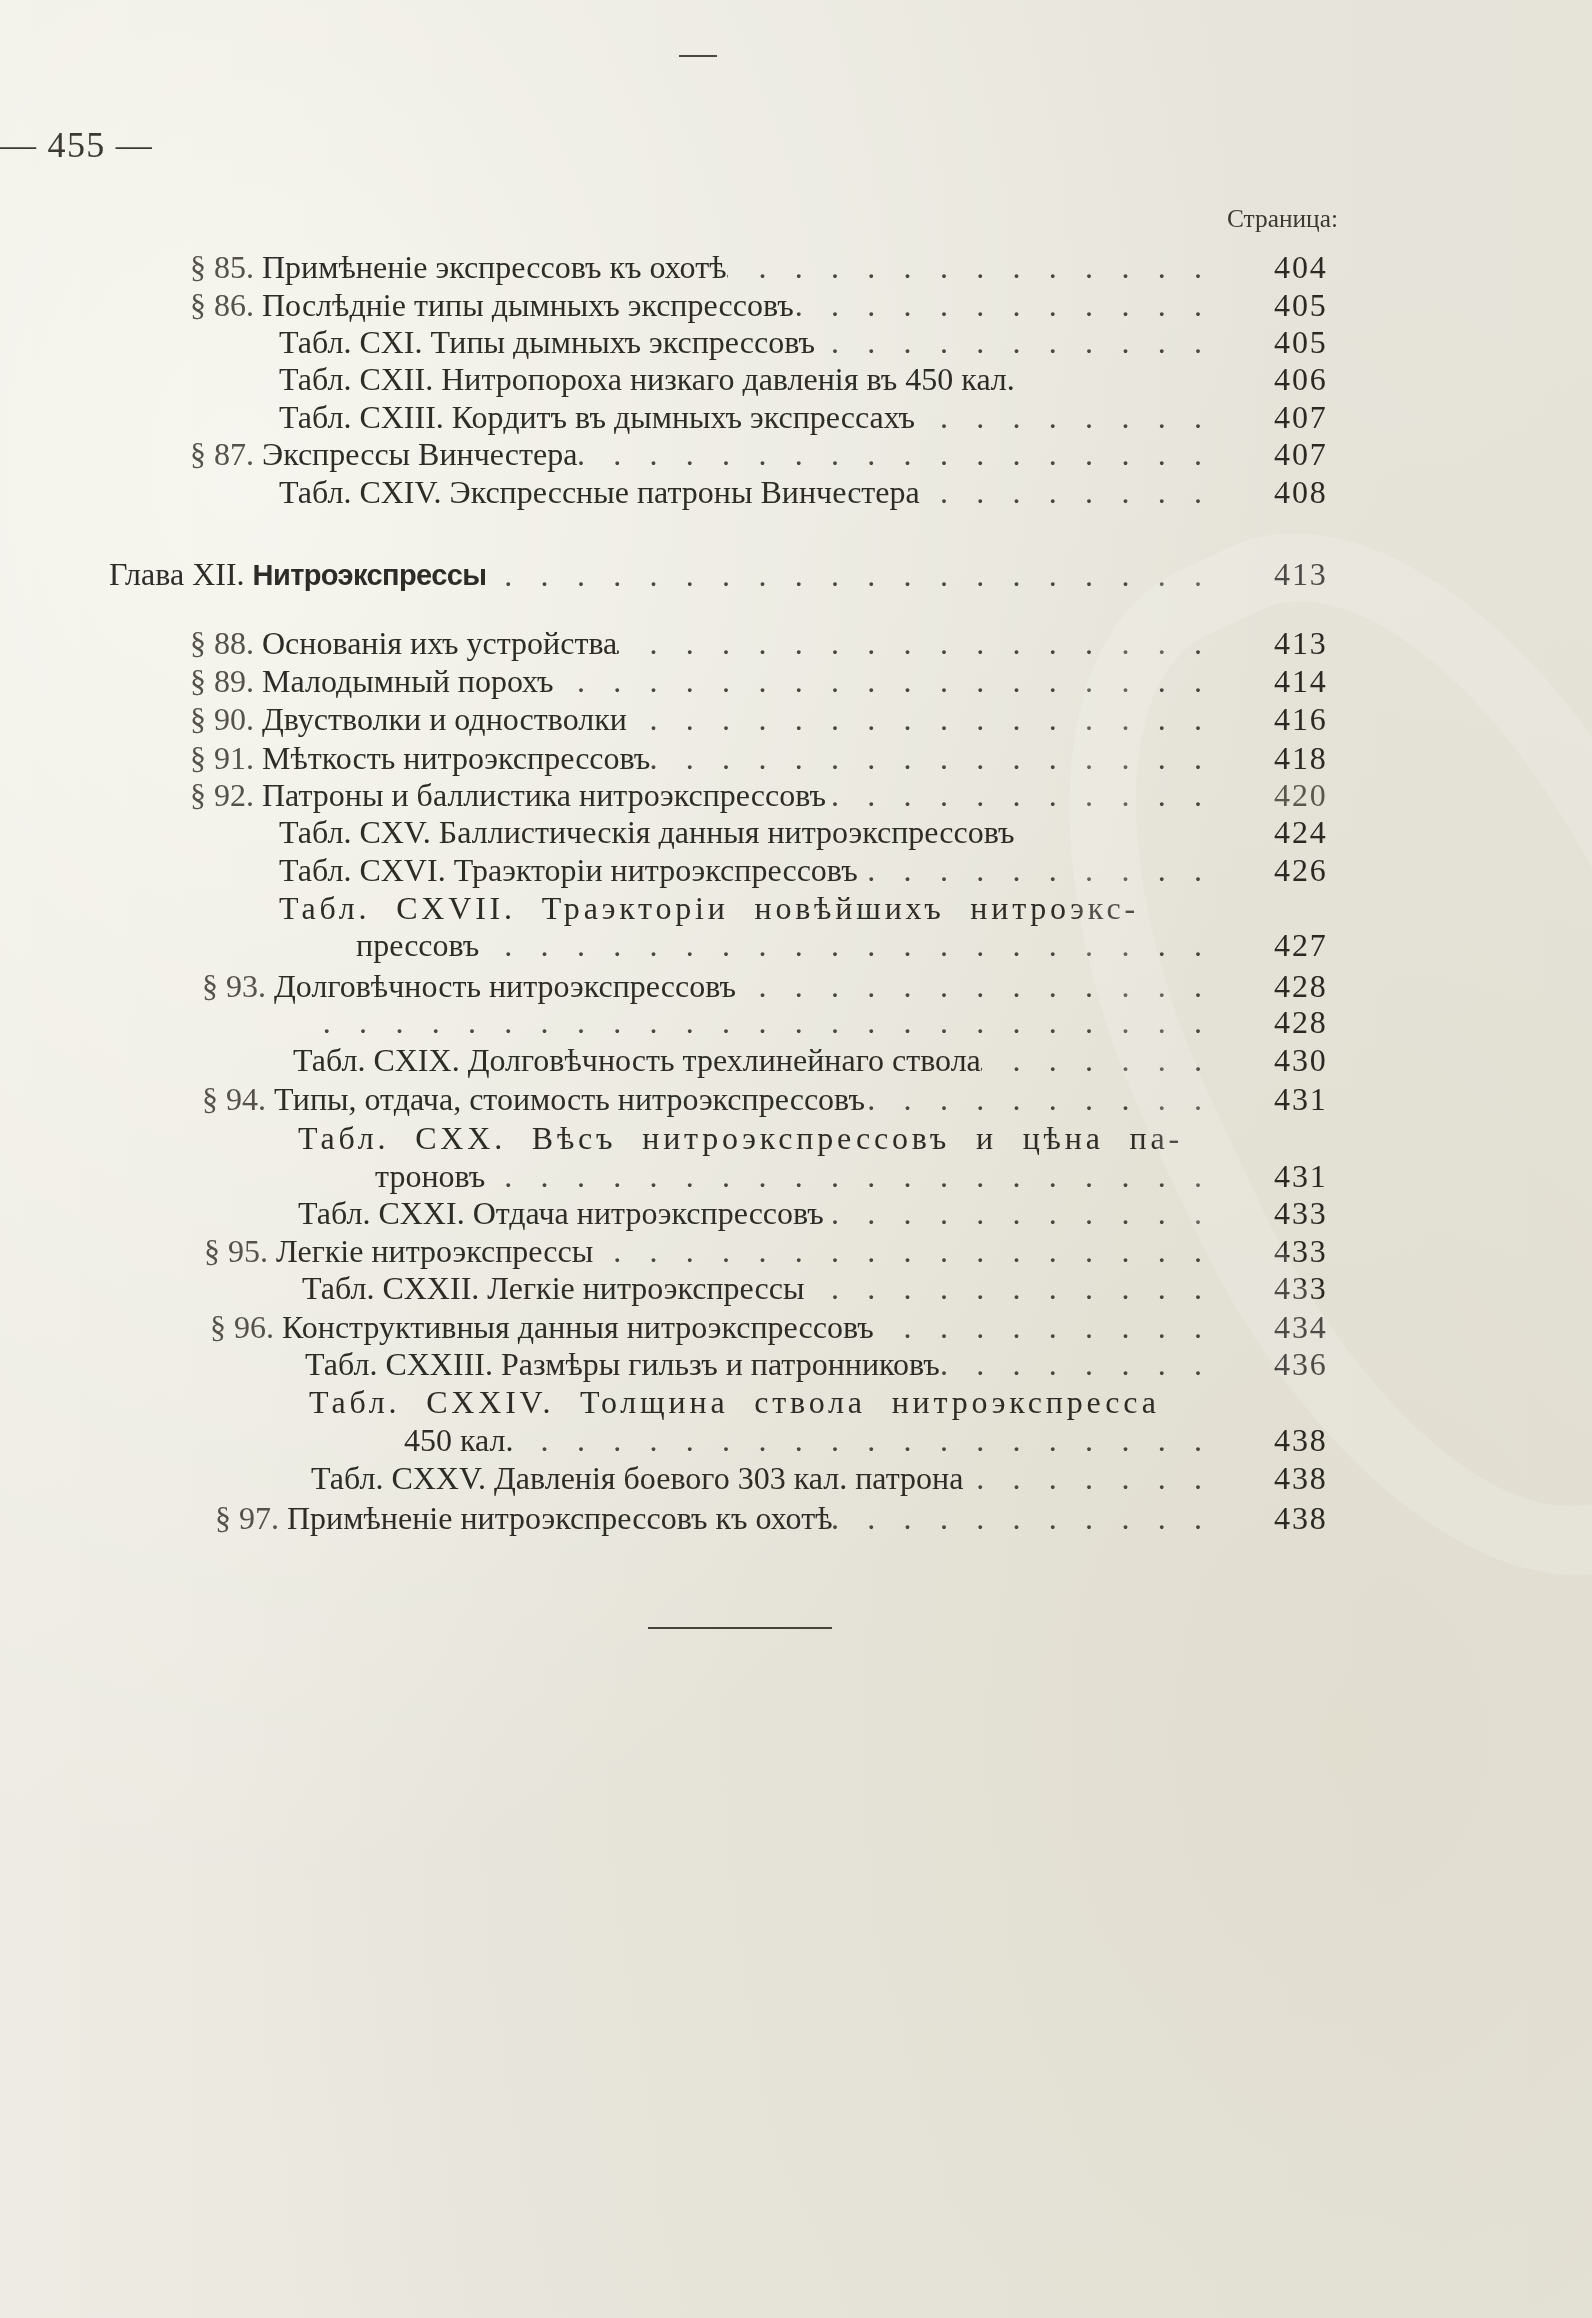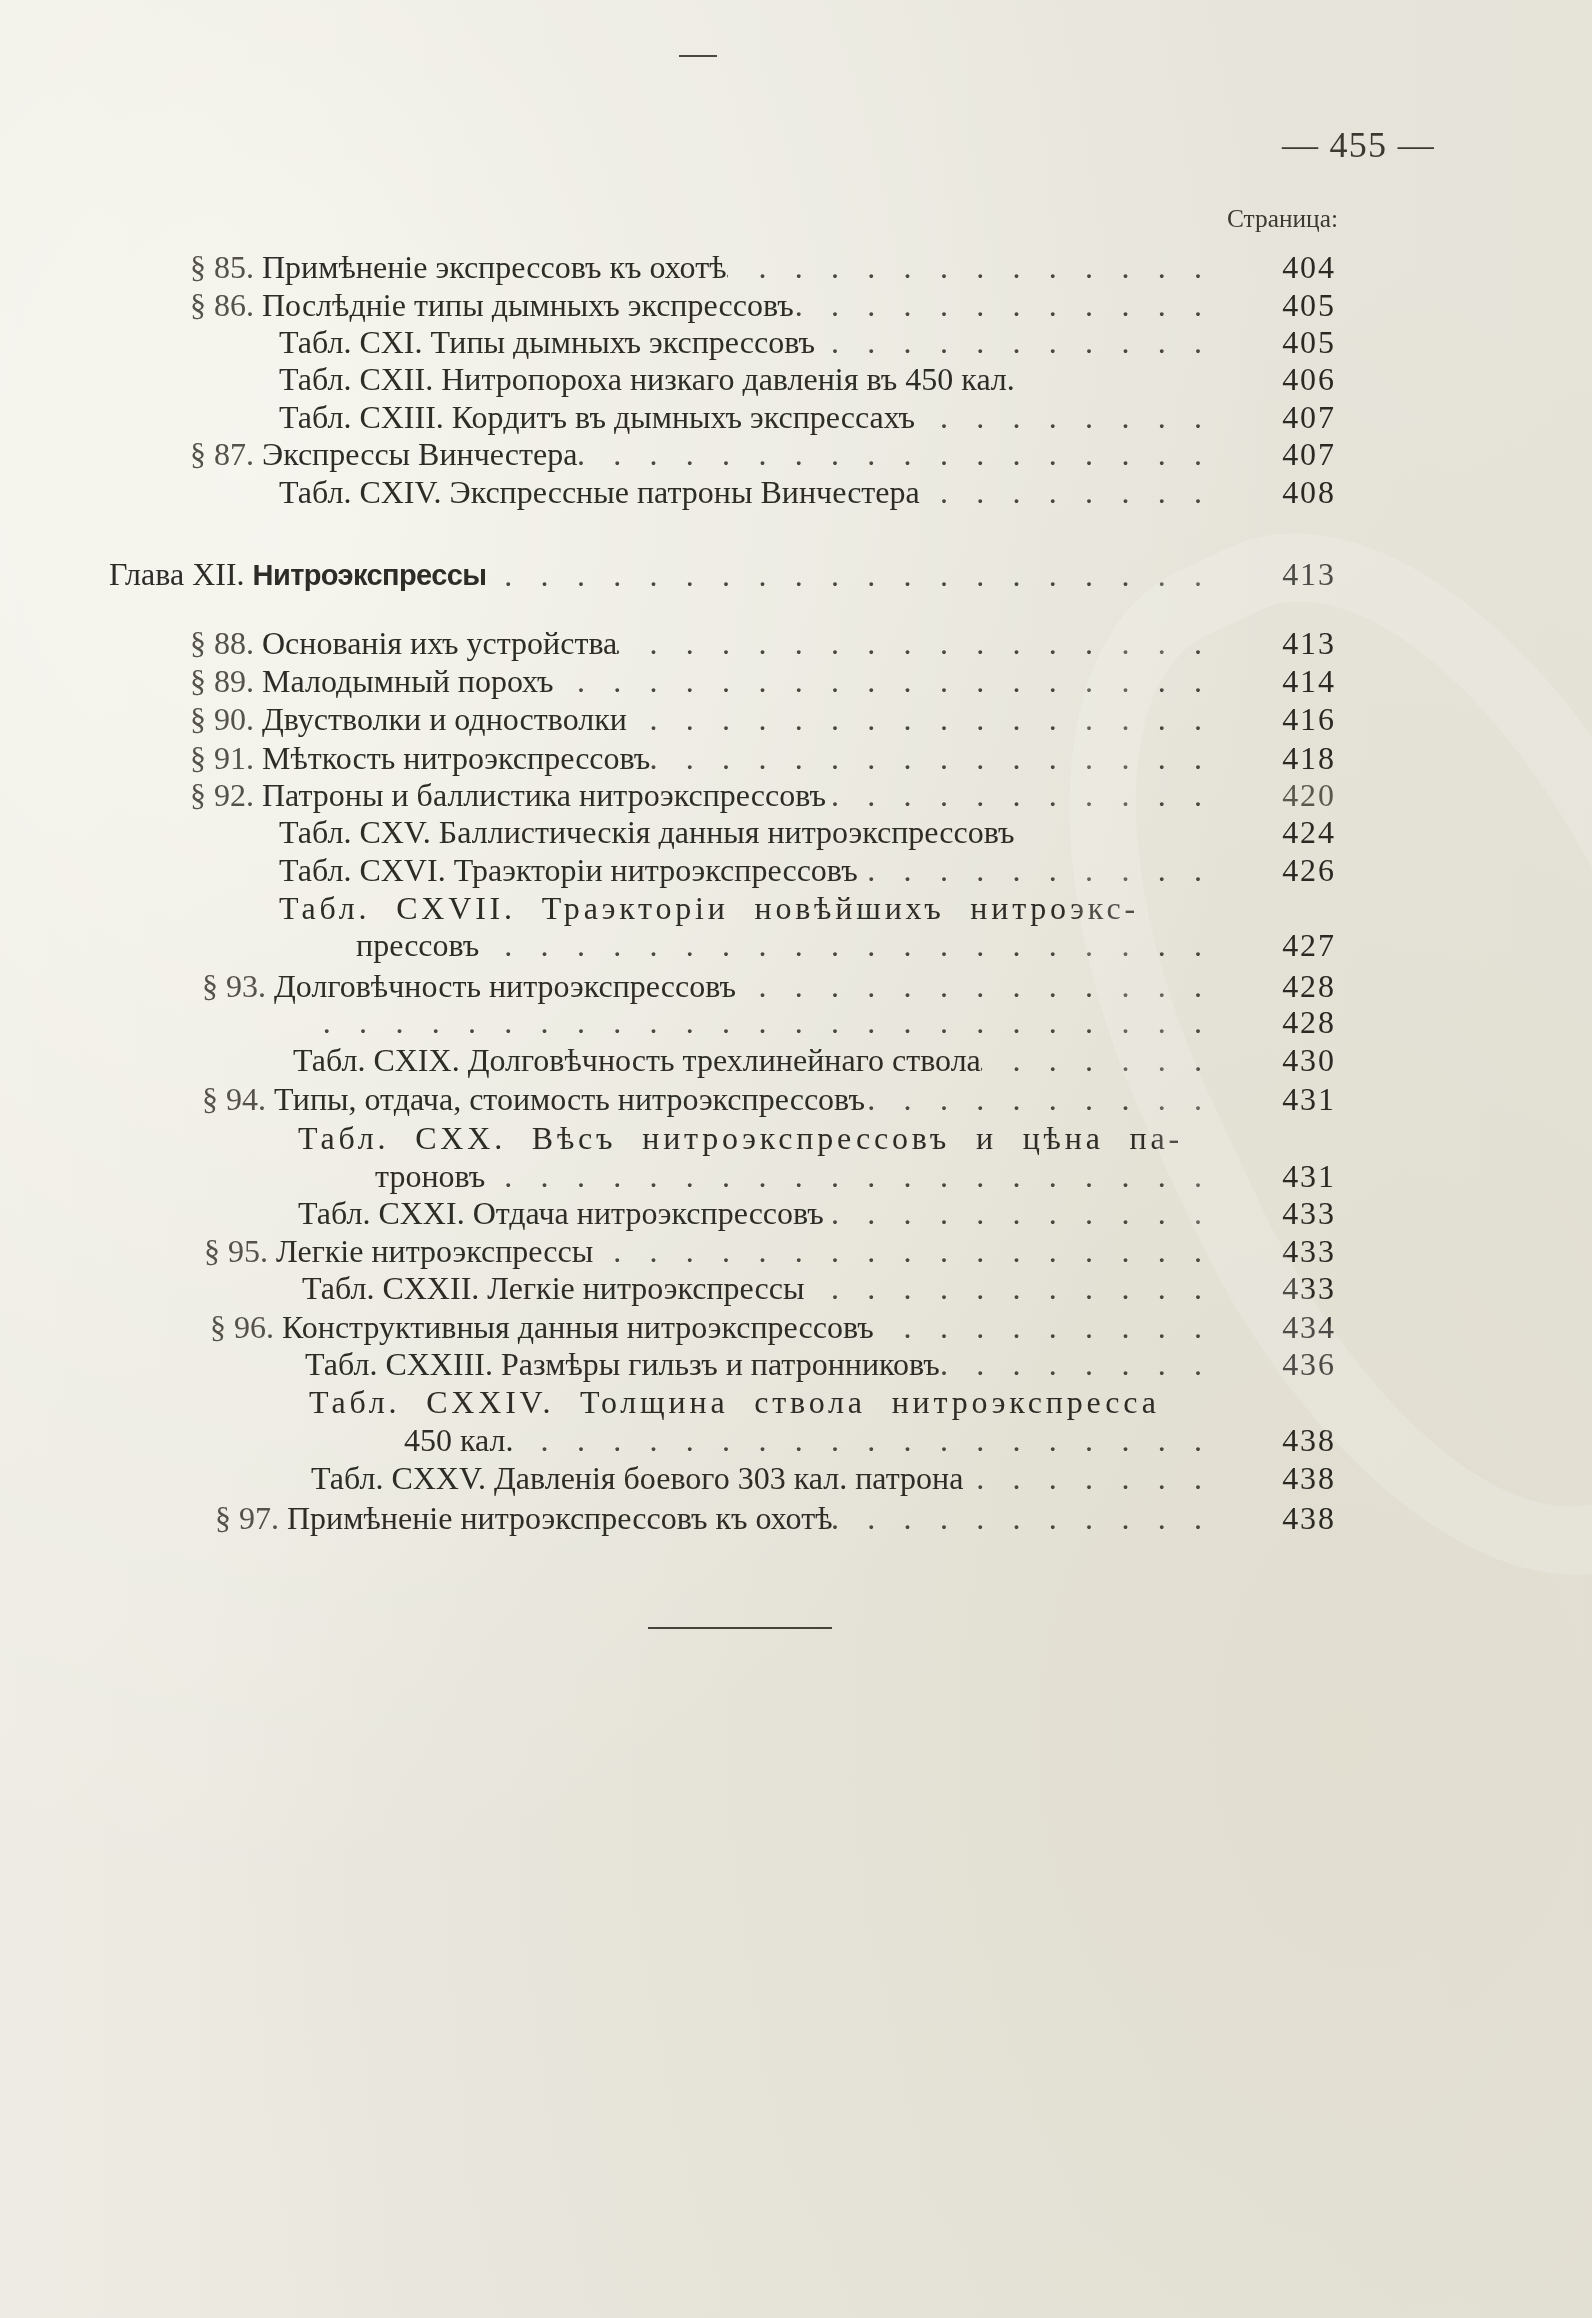--- a/index.html
+++ b/index.html
@@ -9,40 +9,40 @@
     background-image:
       radial-gradient(ellipse at 15% 20%, rgba(255,255,250,0.55), rgba(255,255,250,0) 55%),
       radial-gradient(ellipse at 85% 75%, rgba(215,210,190,0.35), rgba(215,210,190,0) 60%),
       linear-gradient(90deg, rgba(240,238,230,0.6) 0%, rgba(233,231,222,0) 30%, rgba(225,222,210,0.4) 100%);
     font-family: "Liberation Serif", "DejaVu Serif", serif;
     color: #2e2c26;
   }
   .abs { position: absolute; }
   .top-dash { left: 679px; top: 55px; width: 38px; height: 1.9px; background: #4a473e; }
   .folio {
-    left: 0; width: 1435px; top: 124px; text-align: right;
+    left: 0; width: 1435px; top: 124px; text-align: left;
     font-size: 36px; letter-spacing: 1.3px; color: #3b3932;
   }
   .col-head { right: 254px; top: 204px; font-size: 25.4px; color: #3b3932; }
 
   .row { position: absolute; left: 0; width: 1592px; height: 36px; font-size: 32px; line-height: 36px; }
   .entry {
     position: absolute; display: flex; align-items: center; white-space: nowrap;
     right: 390px; overflow: hidden;
   }
   .entry .label { flex: 0 0 auto; transform-origin: left; }
   .entry .leader {
     flex: 1 1 auto; overflow: hidden; color: #4a473e;
     letter-spacing: 0; padding-left: 5.1px;
   }
   .entry .leader::after {
     content: ". . . . . . . . . . . . . . . . . . . . . . . . . . . . . . . . . . . . . . . . . . . . . . . . . . . . . . . . . . .";
     word-spacing: 20.3px; display: block; text-align: right; direction: rtl; white-space: nowrap;
   }
-  .pg { position: absolute; right: 248px; width: 70px; text-align: center; font-size: 32px; letter-spacing: 1.9px; color: #2b2924; }
+  .pg { position: absolute; right: 248px; width: 70px; text-align: left; font-size: 32px; letter-spacing: 1.9px; color: #2b2924; }
 
   .sect .entry { left: 190px; }
   .tabl .entry { left: 279px; }
   .cont .entry { left: 356px; }
   .chap .entry { left: 109px; }
   .chap .chap-title { font-family: "Liberation Sans", "DejaVu Sans", sans-serif; font-weight: bold; font-size: 29px; letter-spacing: -0.6px; }
   .sym { color: #55524a; }
   .num-light { color: #5a574f; }
   .nodots .leader::after { content: ""; }
   .justify .label { letter-spacing: 3.8px; word-spacing: 14px; }

